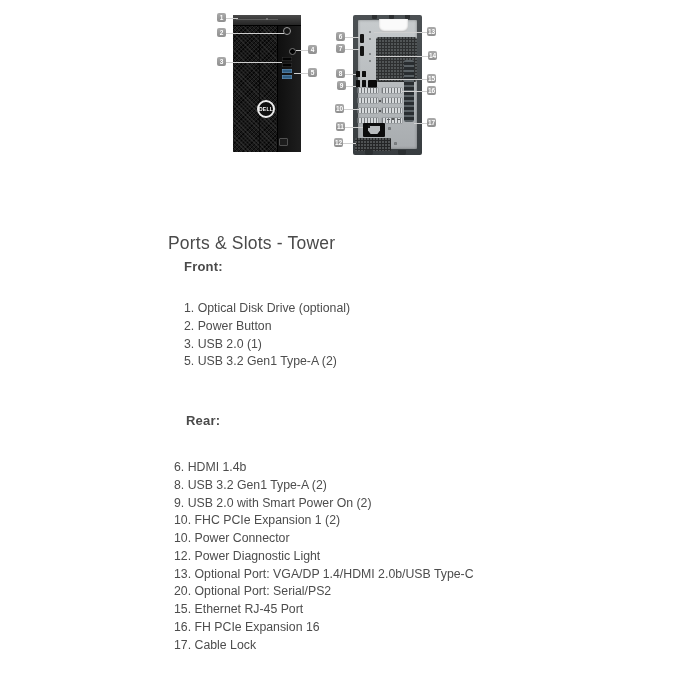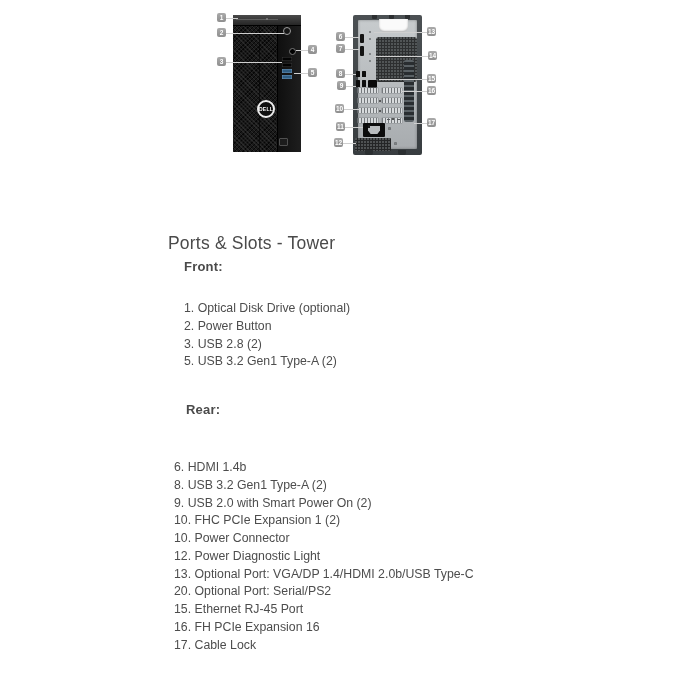--- a/index.html
+++ b/index.html
@@ -74,21 +74,21 @@
   .rt-screw{position:absolute;width:3px;height:3px;border-radius:50%;background:#83878a;box-shadow:inset 0 0 1px #3c3c3c;}
   .rt-psu{position:absolute;left:2px;top:123px;width:36px;height:13px;background-color:#242526;
       background-image:radial-gradient(circle at 1px 1px,#5e6264 .6px,transparent 1px);
       background-size:3px 3px;border-radius:1px;}
   .rt-foot{position:absolute;top:135px;width:8px;height:5px;background:#2b2f31;border-radius:0 0 2px 2px;}
 
   
   .title{position:absolute;left:168px;top:233px;font-size:17.5px;color:#4a4a4a;letter-spacing:.2px;}
   .sec-head{position:absolute;font-size:13px;font-weight:bold;color:#4a4a4a;letter-spacing:.2px;}
   .head-front{left:184px;top:259px;}
-  .head-rear{left:174px;top:402px;padding-left:12px;}
+  .head-rear{left:174px;top:413px;padding-left:12px;}
   ul.legend{position:absolute;margin:0;padding:0;list-style:none;font-size:12.3px;color:#4d4d4d;}
   ul.legend li{line-height:17.75px;}
   .list-front{left:184px;top:300px;}
   .list-rear{left:174px;top:459px;}
 </style>
 </head>
 <body>
 
 <div class="canvas">
 
@@ -199,21 +199,21 @@
     <div class="co" style="left:427px;top:86px;">16</div>
     <div class="co" style="left:427px;top:118px;">17</div>
   </div>
 
   <div class="title">Ports &amp; Slots - Tower</div>
 
   <div class="sec-head head-front">Front:</div>
   <ul class="legend list-front">
     <li>1. Optical Disk Drive (optional)</li>
     <li>2. Power Button</li>
-    <li>3. USB 2.8 (2)</li>
+    <li>3. USB 2.0 (1)</li>
     <li>5. USB 3.2 Gen1 Type-A (2)</li>
   </ul>
 
   <div class="sec-head head-rear">Rear:</div>
   <ul class="legend list-rear">
     <li>6. HDMI 1.4b</li>
     <li>8. USB 3.2 Gen1 Type-A (2)</li>
     <li>9. USB 2.0 with Smart Power On (2)</li>
     <li>10. FHC PCIe Expansion 1 (2)</li>
     <li>10. Power Connector</li>

